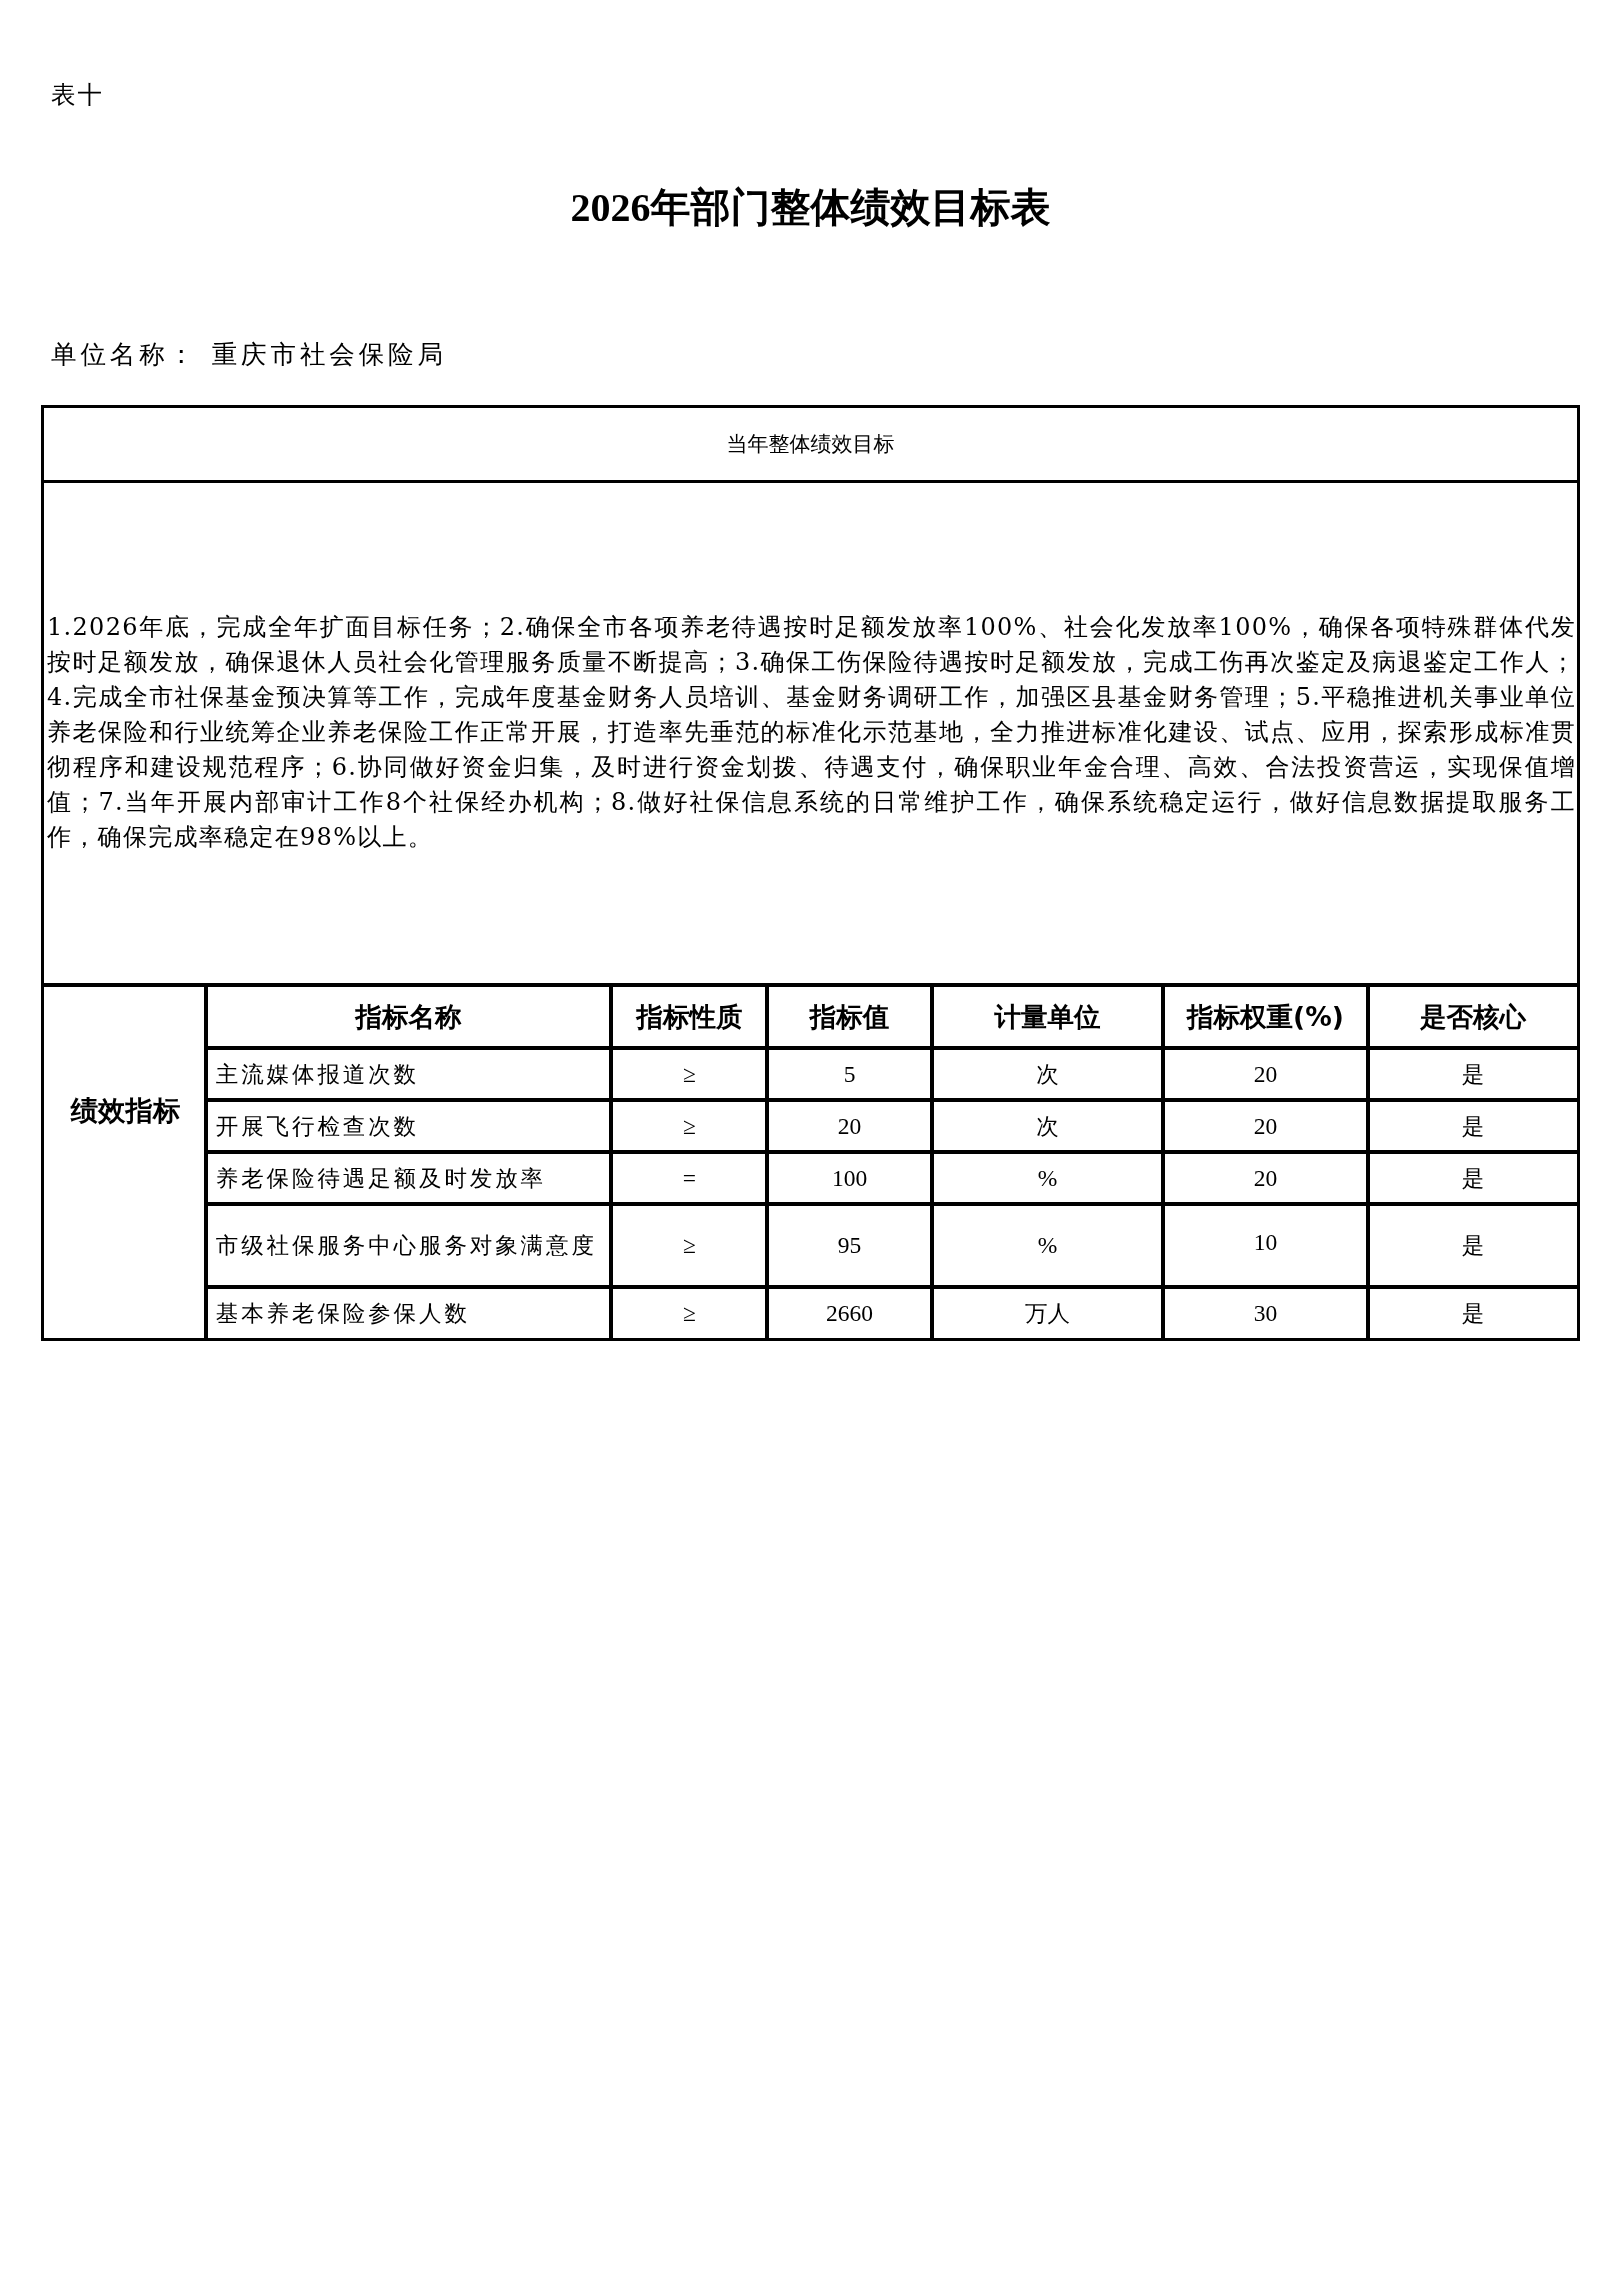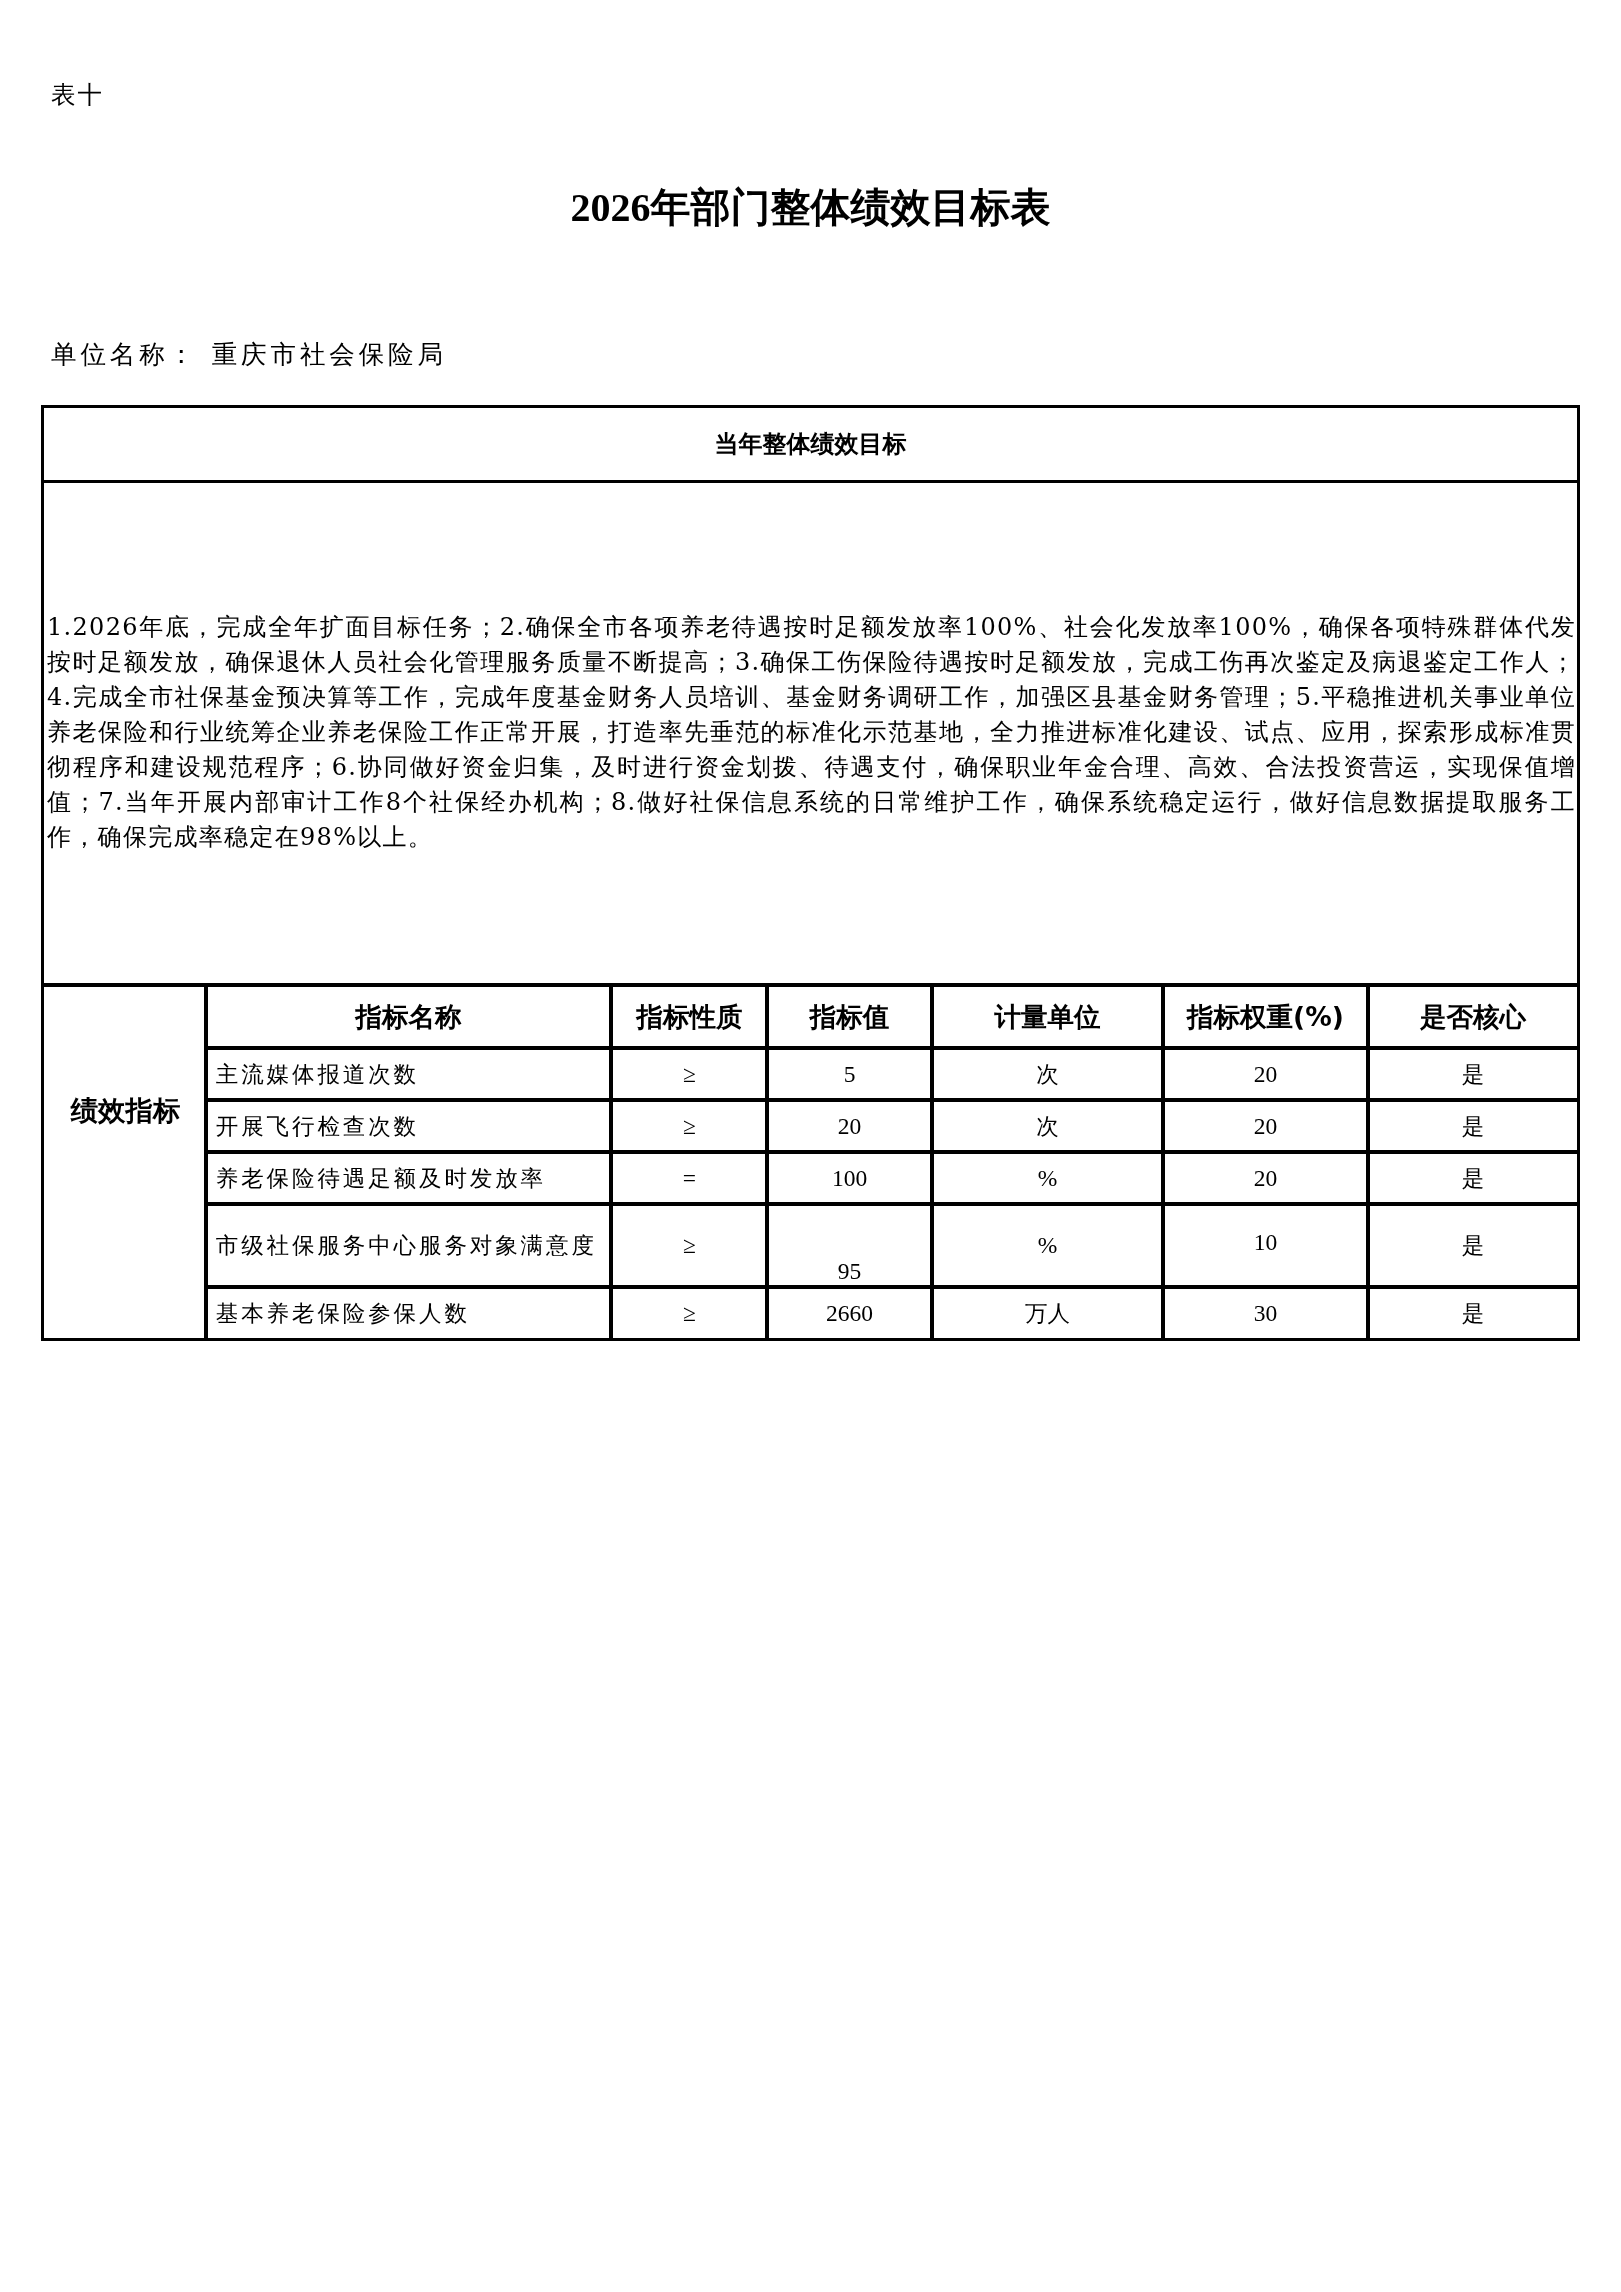--- a/index.html
+++ b/index.html
@@ -54,22 +54,22 @@
       left: 41px;
       top: 405px;
       width: 1539px;
       height: 78px;
       box-sizing: border-box;
       border-bottom: 3.9px solid #000;
       display: flex;
       align-items: center;
       justify-content: center;
       font-family: "DejaVu Sans", "Liberation Sans", sans-serif;
-      font-weight: bold;
-      font-size: 24px;
+      font-weight: normal;
+      font-size: 21px;
       padding-top: 2px;
     }
     .goal-text {
       left: 47px;
       top: 610px;
       width: 1529px;
       font-size: 24px;
       line-height: 35px;
       letter-spacing: 1.3px;
       text-align: justify;
@@ -196,21 +196,21 @@
 
 <div class="cell dat name" style="left:208px; top:1154px; width:401px; height:48px;">养老保险待遇足额及时发放率</div>
 <div class="cell dat" style="left:613px; top:1154px; width:153px; height:48px;">=</div>
 <div class="cell dat" style="left:769px; top:1154px; width:161px; height:48px;">100</div>
 <div class="cell dat" style="left:934px; top:1154px; width:227px; height:48px;">%</div>
 <div class="cell dat" style="left:1165px; top:1154px; width:201px; height:48px;">20</div>
 <div class="cell dat cjk" style="left:1370px; top:1154px; width:206px; height:48px;">是</div>
 
 <div class="cell dat name" style="left:208px; top:1206px; width:401px; height:79px;">市级社保服务中心服务对象满意度</div>
 <div class="cell dat" style="left:613px; top:1206px; width:153px; height:79px;">≥</div>
-<div class="cell dat" style="left:769px; top:1206px; width:161px; height:79px;margin-top:26px;">95</div>
+<div class="cell dat" style="left:769px; top:1206px; width:161px; height:79px;">95</div>
 <div class="cell dat" style="left:934px; top:1206px; width:227px; height:79px;">%</div>
 <div class="cell dat" style="left:1165px; top:1206px; width:201px; height:73px;">10</div>
 <div class="cell dat cjk" style="left:1370px; top:1206px; width:206px; height:79px;">是</div>
 
 <div class="cell dat name" style="left:208px; top:1289px; width:449px; height:48px;">基本养老保险参保人数</div>
 <div class="cell dat" style="left:613px; top:1289px; width:153px; height:48px;">≥</div>
 <div class="cell dat" style="left:769px; top:1289px; width:161px; height:48px;">2660</div>
 <div class="cell dat cjk" style="left:934px; top:1289px; width:227px; height:48px;">万人</div>
 <div class="cell dat" style="left:1165px; top:1289px; width:201px; height:48px;">30</div>
 <div class="cell dat cjk" style="left:1370px; top:1289px; width:206px; height:48px;">是</div>

